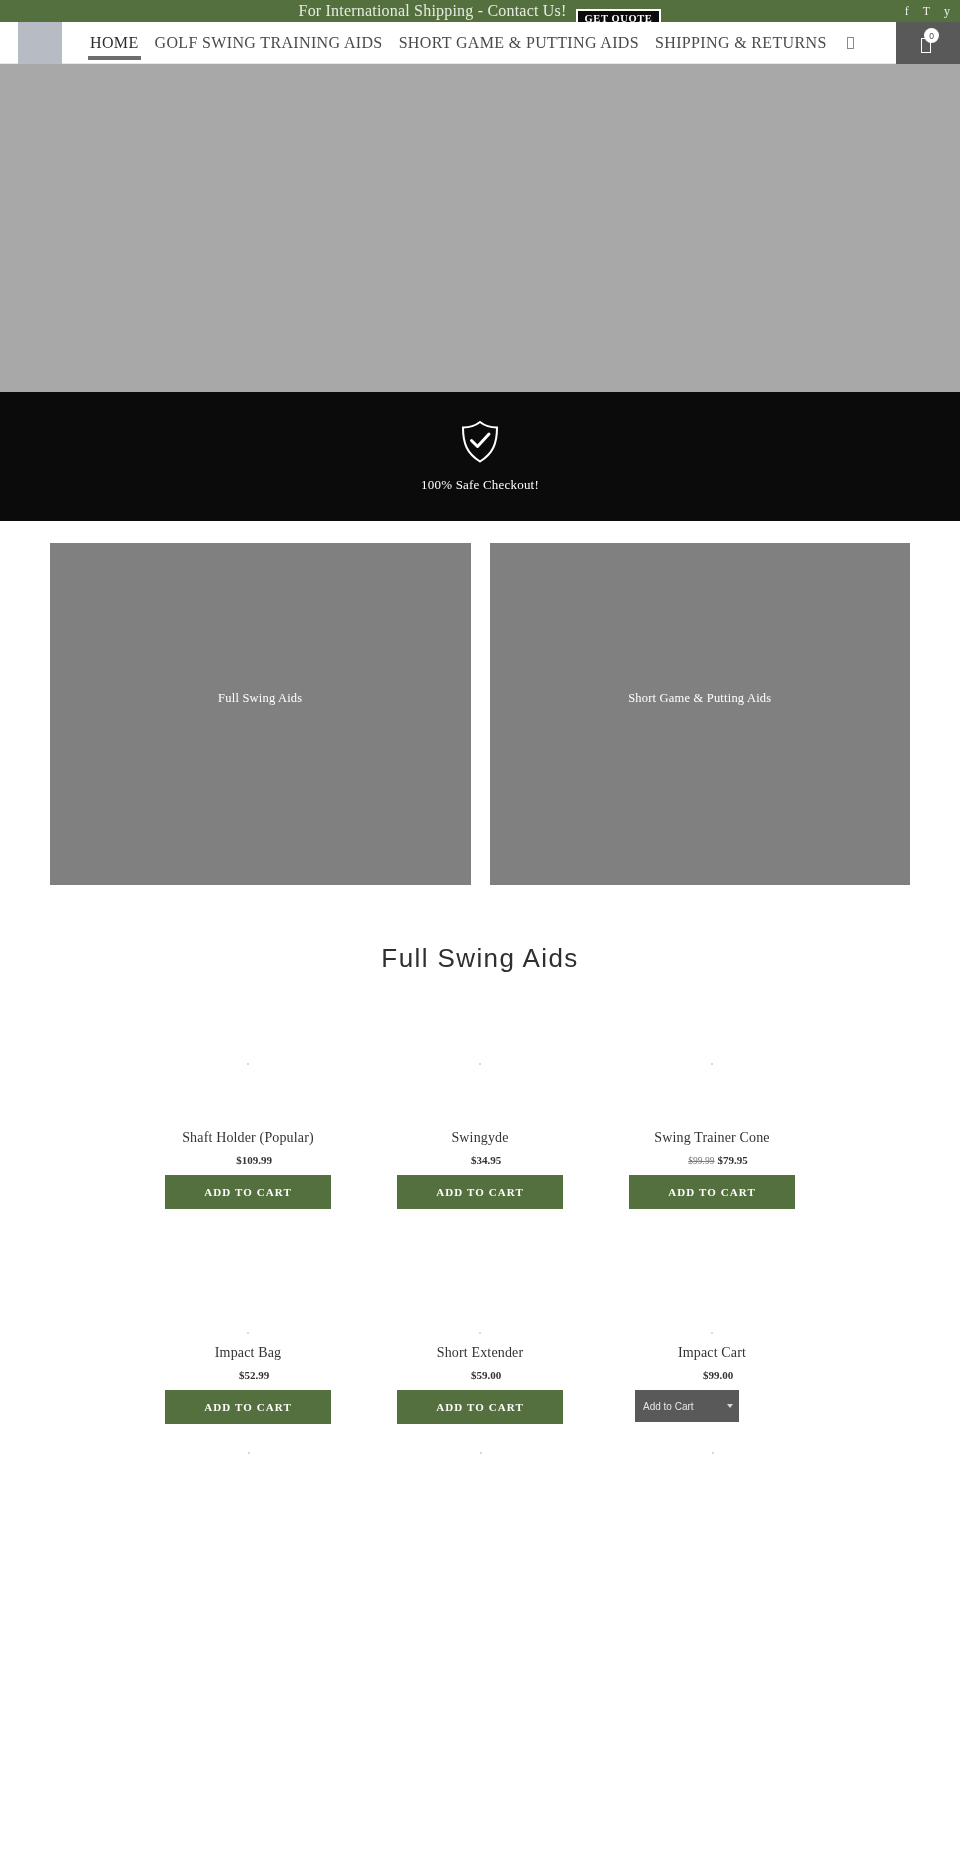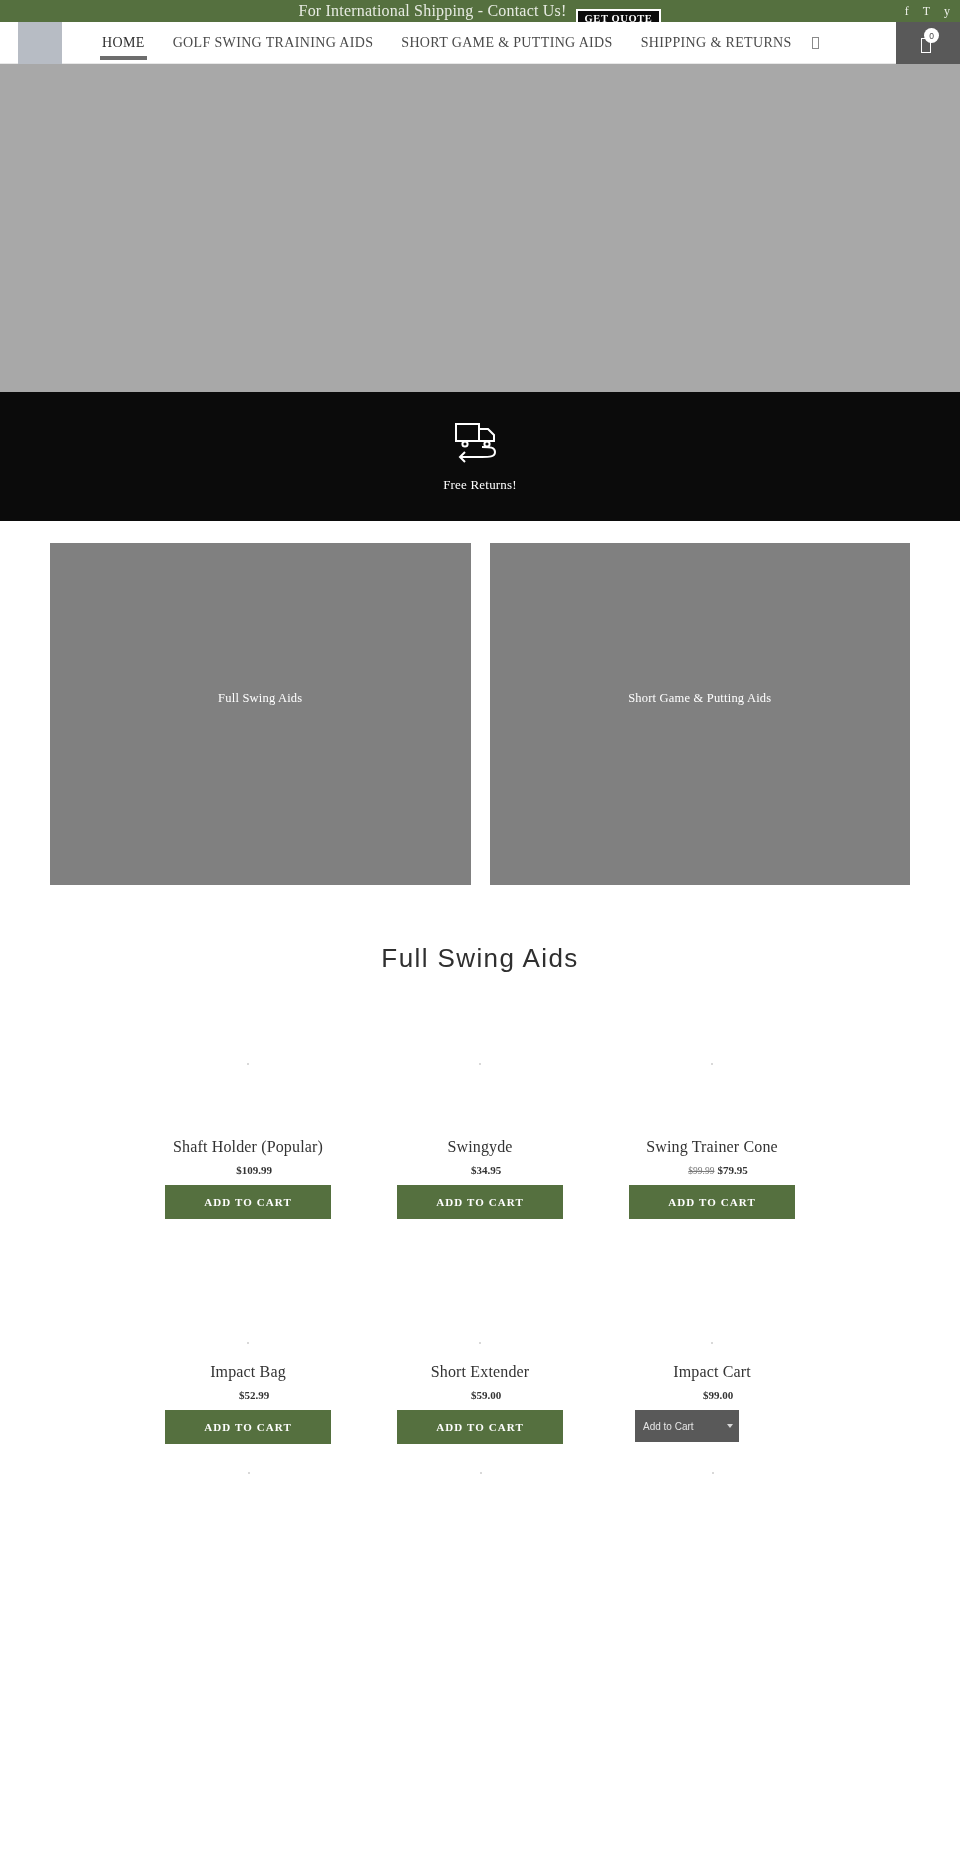--- a/index.html
+++ b/index.html
@@ -71,31 +71,30 @@
     flex: none;
   }
   .nav {
     display: flex;
     align-items: center;
     gap: 0;
     margin-left: 20px;
     height: 42px;
   }
   .nav-item {
-    font-size: 14px;
+    font-size: 16px;
     color: #4a4a4a;
     letter-spacing: .35px;
     padding: 0 8px;
     height: 34px;
     display: flex;
     align-items: center;
     cursor: pointer;
     position: relative;
     white-space: nowrap;
-    margin-left: 12px;
   }
   .nav-item.active { color: #2d2d2d; }
   .nav-item.active::after {
     content: "";
     position: absolute;
     left: 6px; right: 6px;
     bottom: 0;
     height: 4px;
     background: #6d6d6d;
   }
@@ -226,23 +225,23 @@
   }
   .card-img::after {
     content:"";
     position:absolute;
     left:50%; top:50%;
     width:2px; height:2px;
     background:#d9d9d9;
     transform:translate(-50%,-50%);
   }
   .card-name {
-    font-size: 16px;
+    font-size: 14px;
     color: #333333;
-    margin-top: 10px;
+    margin-top: 2px;
     letter-spacing: .15px;
     text-align: center;
   }
   .card-price {
     font-size: 11px;
     color: #333333;
     margin-top: 8px;
     font-weight: bold;
     text-align: center;
     margin-left: 12px;
@@ -341,35 +340,31 @@
       <span class="cart-glyph"></span>
       <span class="cart-badge">0</span>
     </div>
   </div>
 </div>
 
 <div class="hero"></div>
 
 <div class="features">
 
+
+
   <div class="feature">
     <div class="feature-icon">
-      <svg width="56" height="44" viewBox="0 0 56 44" fill="none" stroke="#ffffff" stroke-width="2">
-        <rect x="4" y="4" width="23" height="17"></rect>
-        <path d="M27 9h9l6 6v6H27z"></path>
-        <circle cx="13" cy="24" r="2.6"></circle>
-        <circle cx="35" cy="24" r="2.6"></circle>
-        <path d="M30 27c8 0 13 0 13 5s-6 5-13 5H8"></path>
-        <path d="M13 32l-5 5 5 5"></path>
+      <svg width="44" height="46" viewBox="0 0 44 46" fill="none" stroke="#ffffff" stroke-width="2">
+        <path d="M22 3C17 7 11 8.5 5 8.5c0 16 4 26 17 34 13-8 17-18 17-34-6 0-12-1.5-17-5.5z"></path>
+        <path d="M13.5 21.5l6 6L31 15" stroke-width="3" stroke-linecap="round" stroke-linejoin="round"></path>
       </svg>
     </div>
-    <div class="feature-label">Free Returns!</div>
-  </div>
-
-
+    <div class="feature-label">100% Safe Checkout!</div>
+  </div>
 
 </div>
 
 <div class="tiles">
   <div class="tile">
     <span class="tile-label">Full Swing Aids</span>
   </div>
   <div class="tile">
     <span class="tile-label">Short Game &amp; Putting Aids</span>
   </div>

